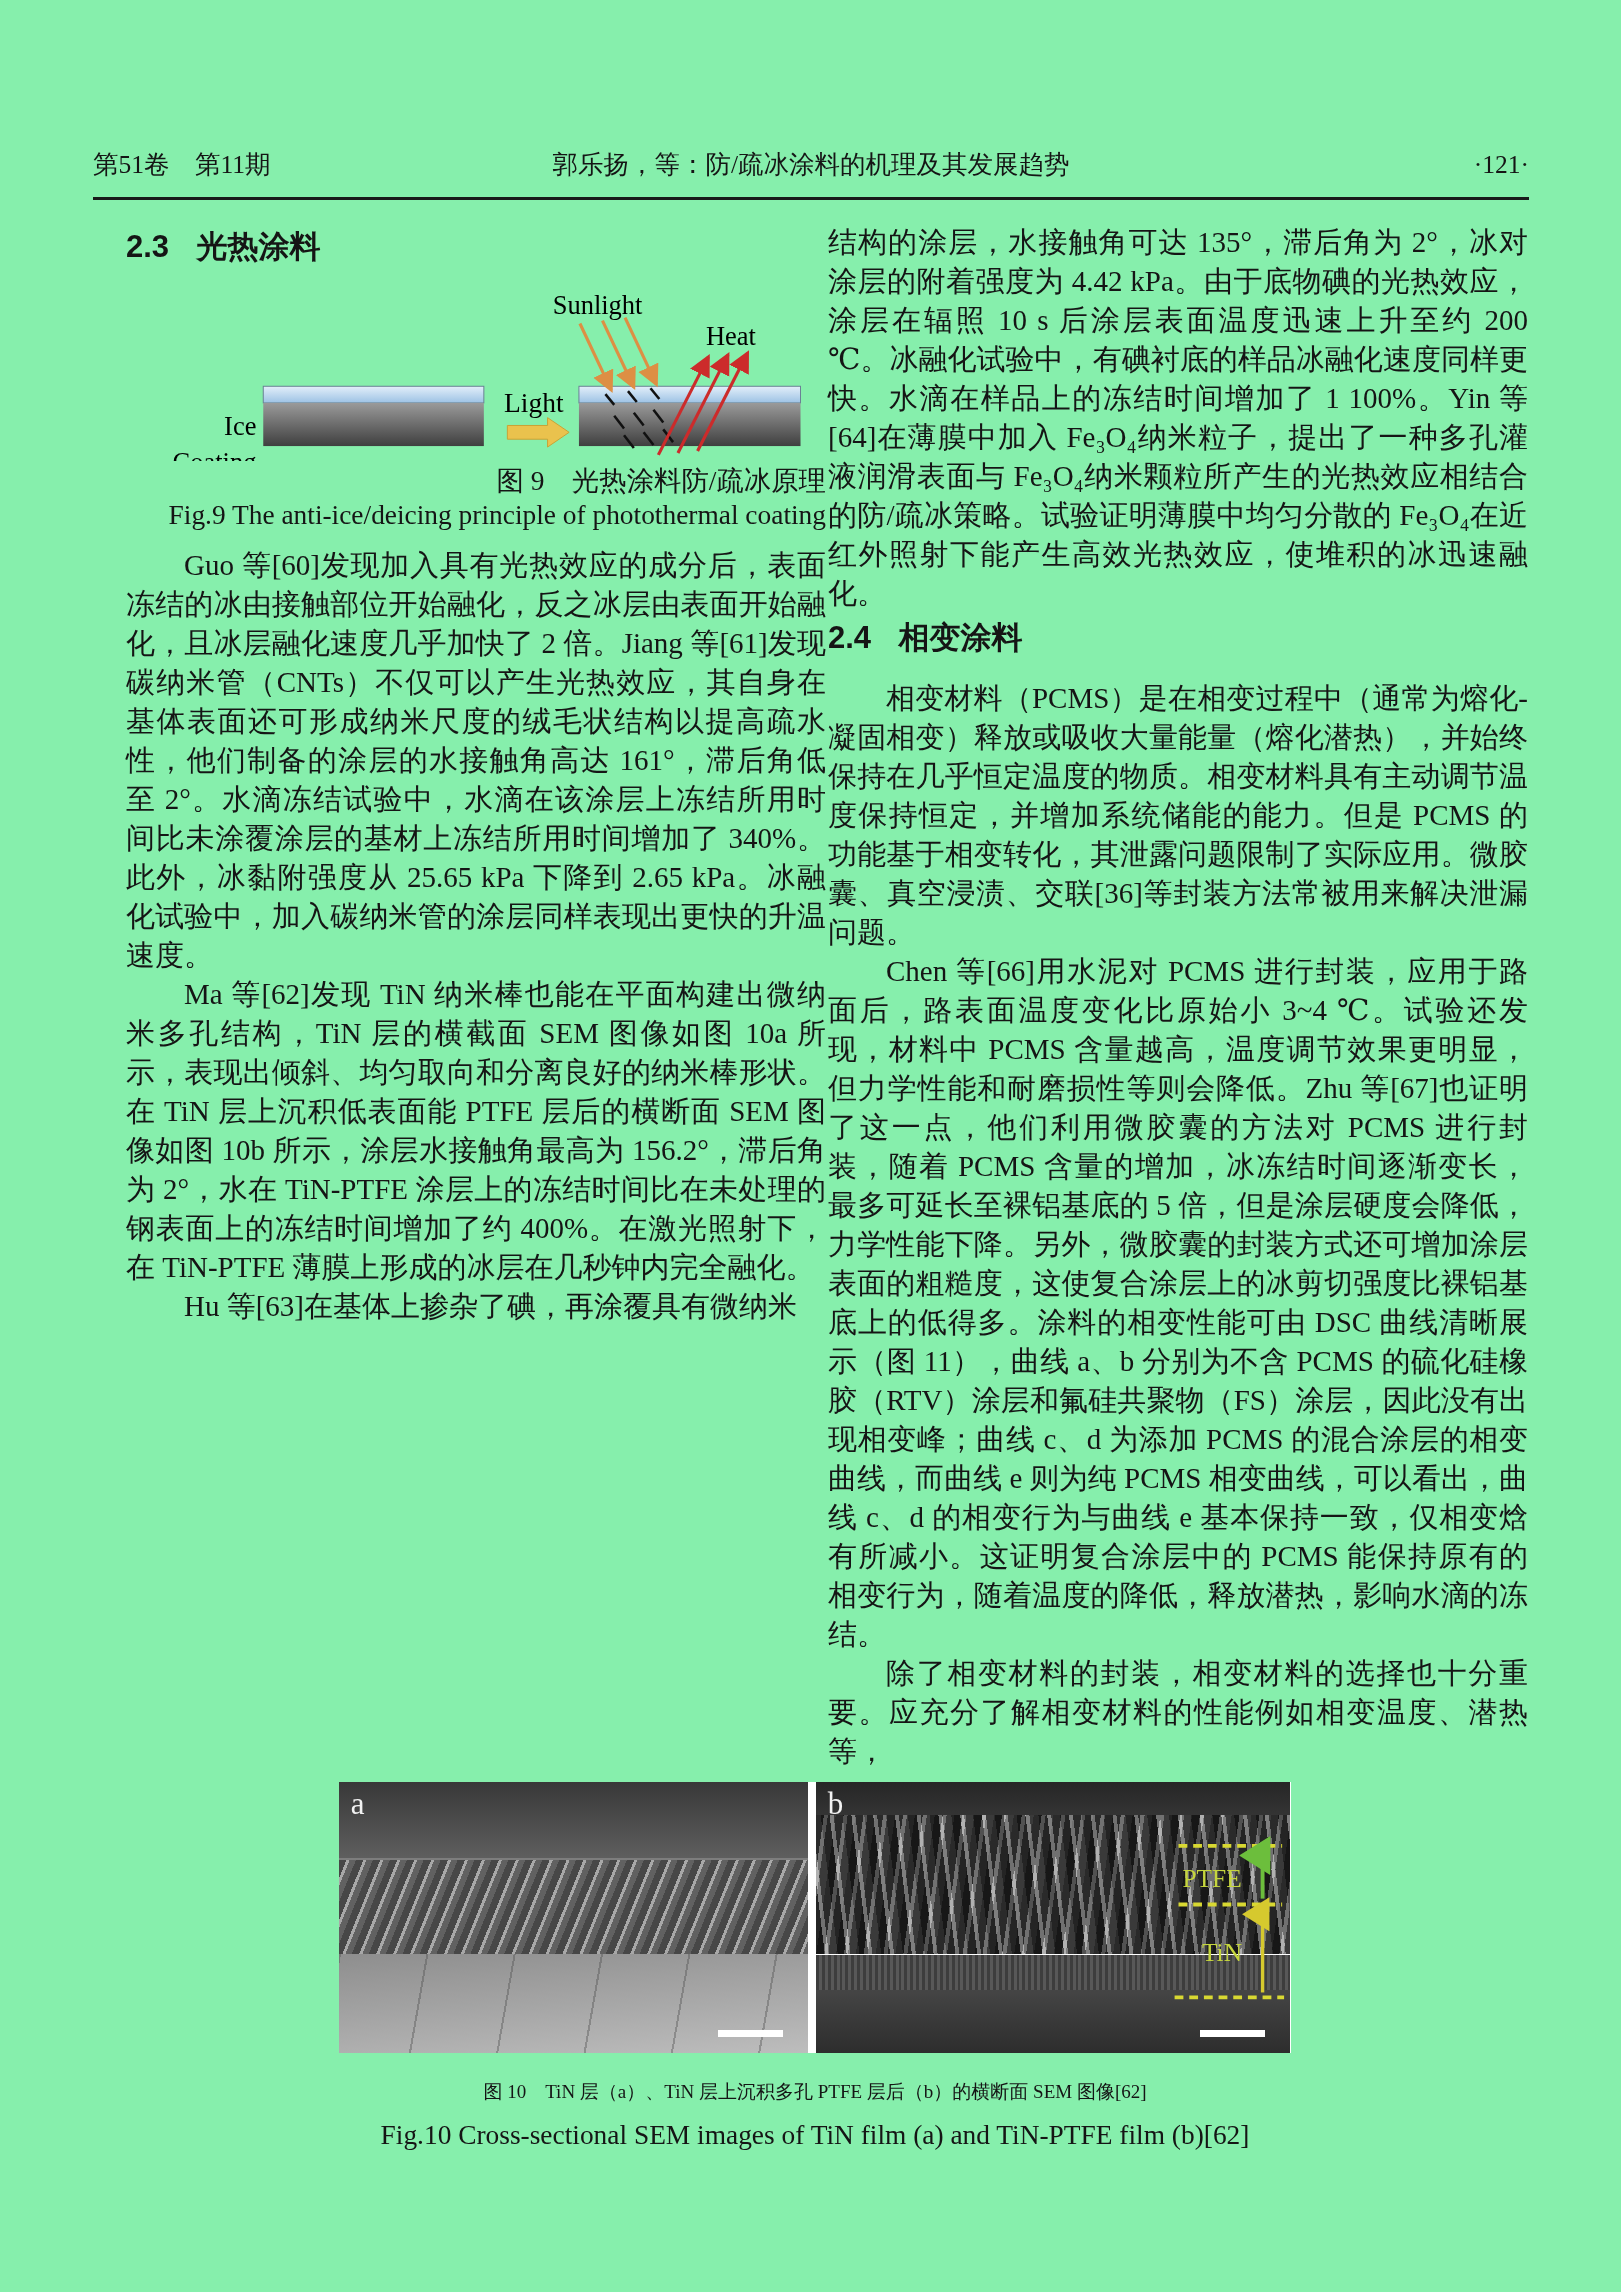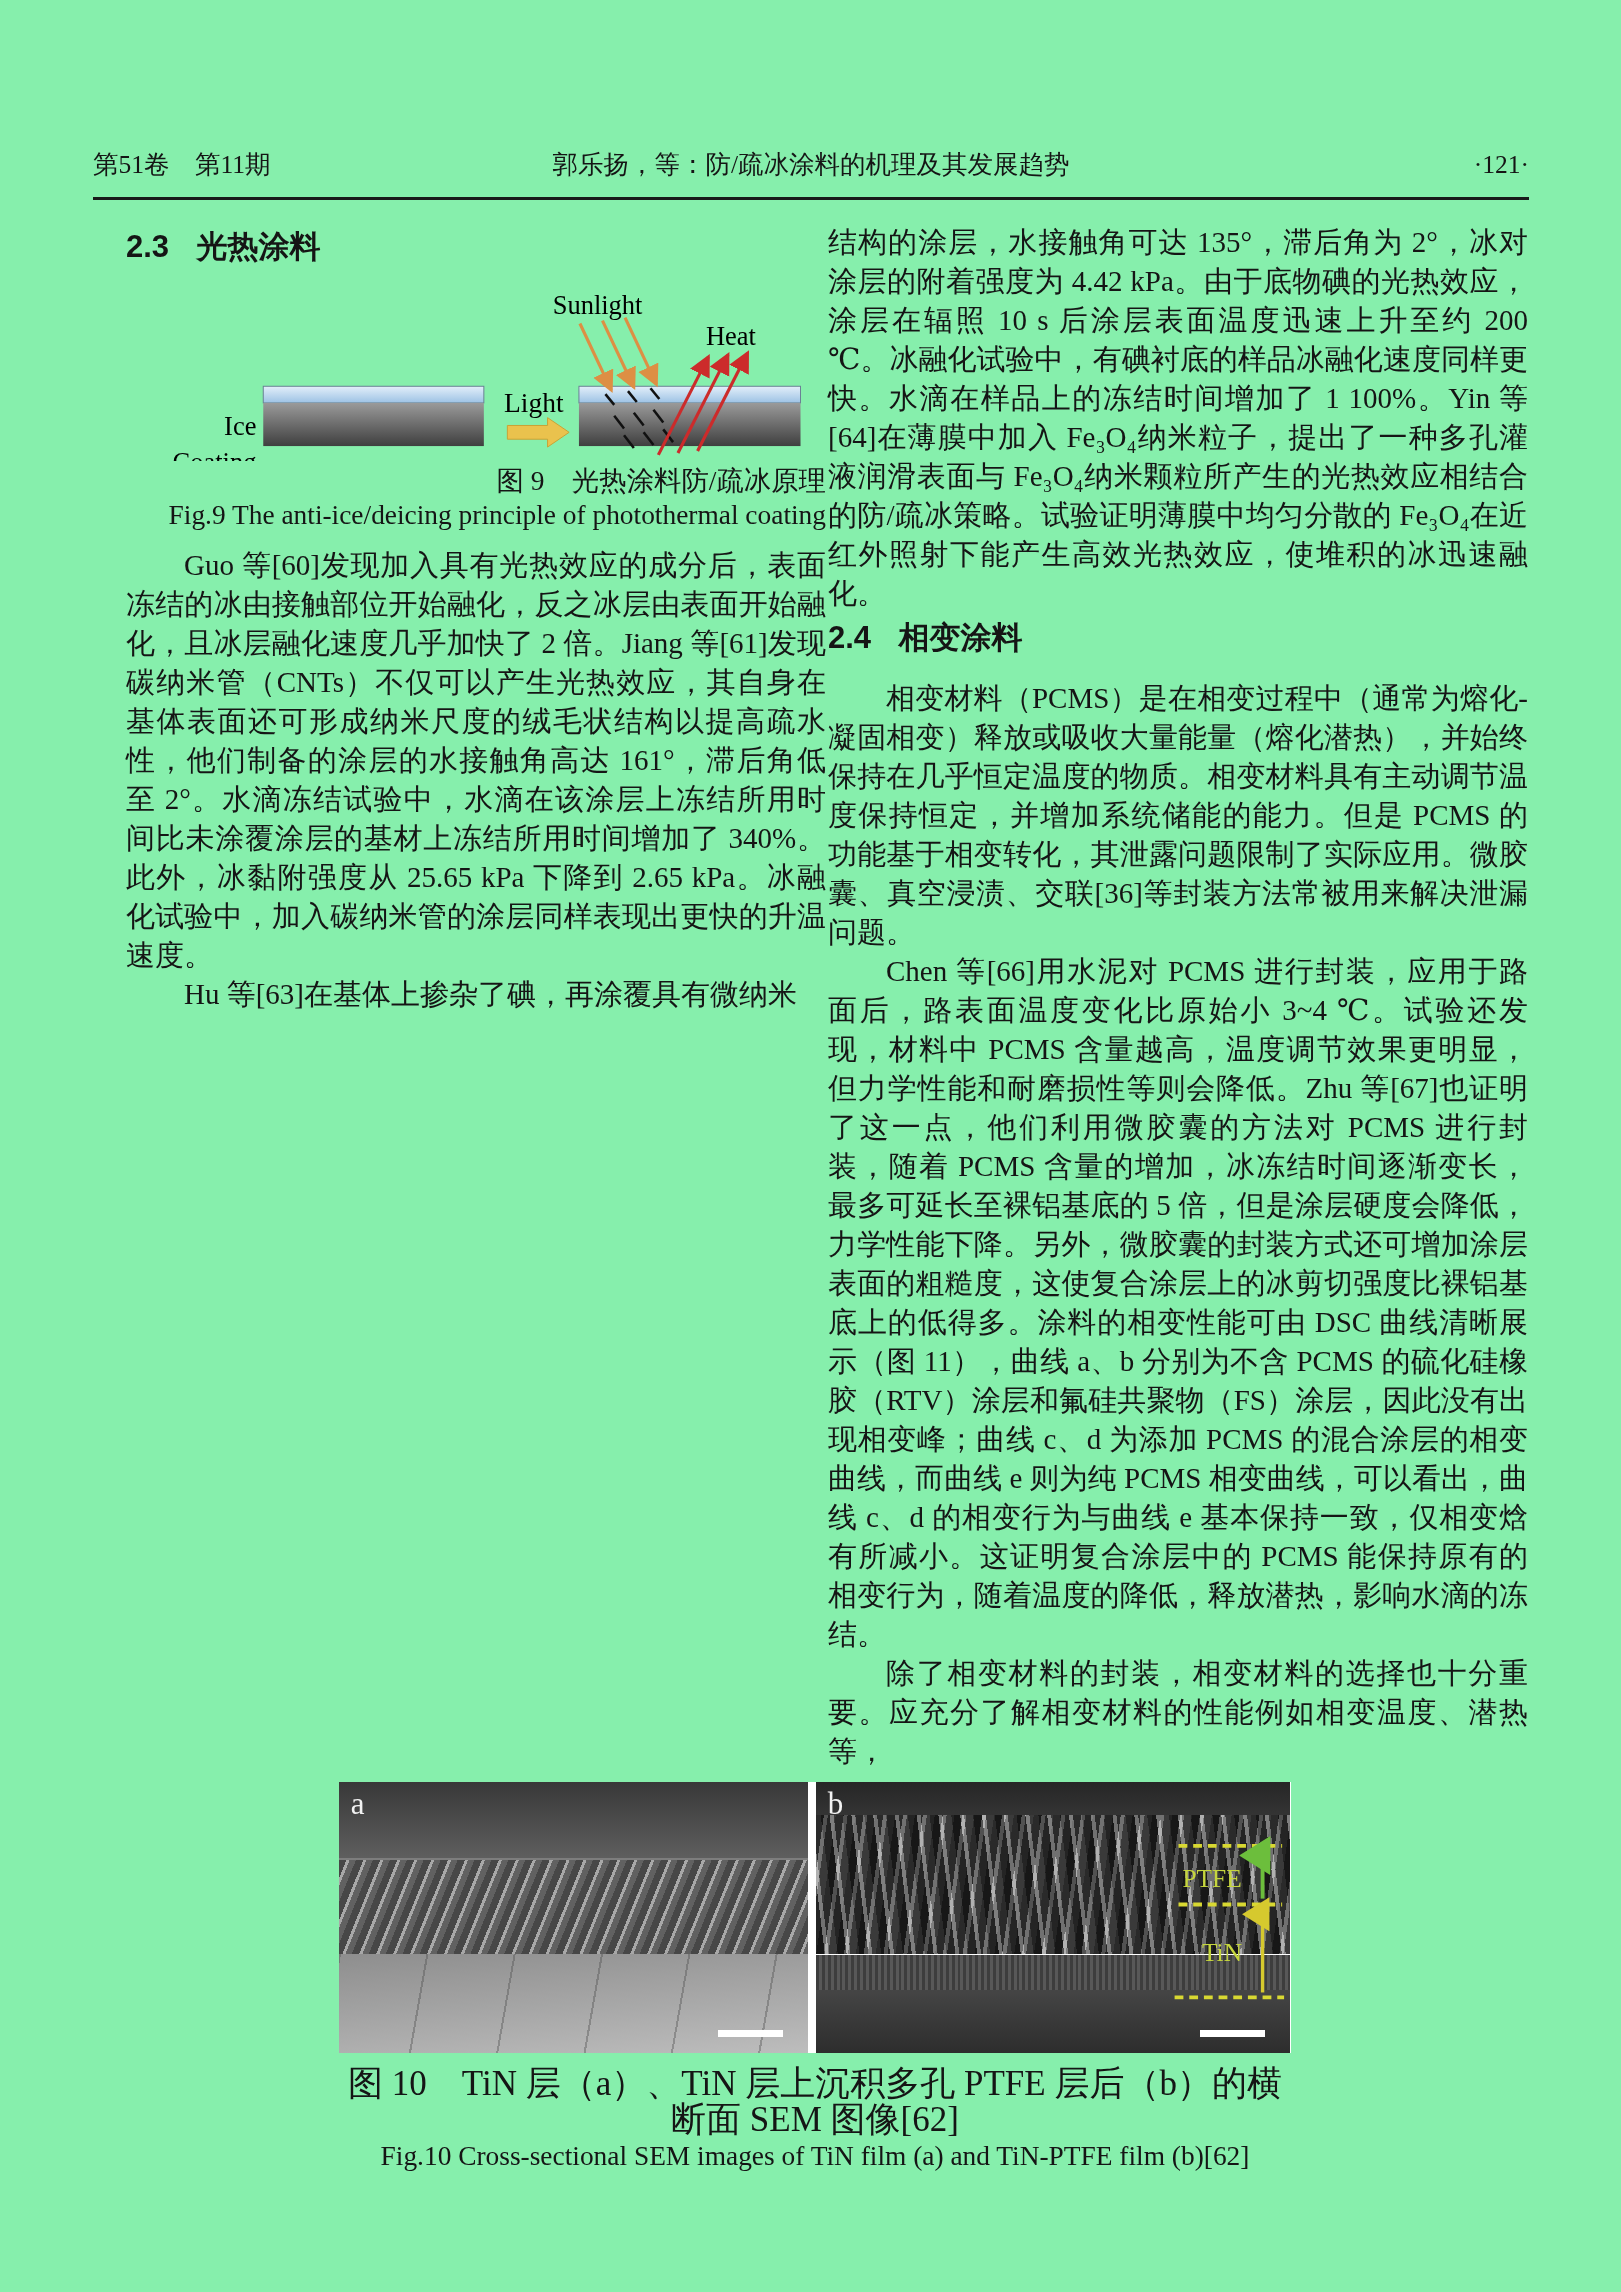--- a/index.html
+++ b/index.html
@@ -56,21 +56,21 @@
                 repeating-linear-gradient(98deg,#1d1d1d 0 7.8px,#9e9e9e 7.8px 11.8px,#3a3a3a 11.8px 19.6px); }
   .pb-stria { top:173px; height:35px;  background:repeating-linear-gradient(90deg,#3d3d3d 0 2.9px,#585858 2.9px 5.9px); }
   .pb-bot   { top:208px; height:63px;  background:linear-gradient(#454545,#2d2d2d); }
   .panel-label {
     position:absolute; left:11.8px; top:2px; color:#f2f2f2; font-size:31px; line-height:39px;
     font-family:"Liberation Serif","DejaVu Serif",serif;
   }
   .scalebar { position:absolute; width:65px; height:6.9px; background:#ffffff; right:25.5px; bottom:15.7px; }
   .pb-ann { position:absolute; right:2px; top:54px; }
   .fig10-caps { position:absolute; left:339px; top:2066px; width:952px; text-align:center; }
-  .fig10-caps .c1 { font-size:35px; line-height:36px; margin:0; }
+  .fig10-caps .c1 { font-size:19px; line-height:51px; margin:0; }
   .fig10-caps .c2 { font-size:27.4px; line-height:36px; margin:0; }
 </style>
 </head>
 <body>
 
 <div class="page">
 
   <div class="header">
     <span>第51卷　第11期</span>
     <span class="hcenter">郭乐扬，等：防/疏冰涂料的机理及其发展趋势</span>
@@ -142,20 +142,21 @@
       <g stroke="#cc2b2b" stroke-width="3.2">
         <line x1="543" y1="170" x2="594" y2="70" marker-end="url(#mRed)"></line>
         <line x1="563" y1="168" x2="614" y2="68" marker-end="url(#mRed)"></line>
         <line x1="583" y1="166" x2="634" y2="66" marker-end="url(#mRed)"></line>
       </g>
     </svg>
     <p class="figcap zh">图 9　光热涂料防/疏冰原理</p>
     <p class="figcap en">Fig.9 The anti-ice/deicing principle of photothermal coating</p>
 
     <p class="mt">Guo 等[60]发现加入具有光热效应的成分后，表面冻结的冰由接触部位开始融化，反之冰层由表面开始融化，且冰层融化速度几乎加快了 2 倍。Jiang 等[61]发现碳纳米管（CNTs）不仅可以产生光热效应，其自身在基体表面还可形成纳米尺度的绒毛状结构以提高疏水性，他们制备的涂层的水接触角高达 161°，滞后角低至 2°。水滴冻结试验中，水滴在该涂层上冻结所用时间比未涂覆涂层的基材上冻结所用时间增加了 340%。此外，冰黏附强度从 25.65 kPa 下降到 2.65 kPa。冰融化试验中，加入碳纳米管的涂层同样表现出更快的升温速度。</p>
+    <p>Ma 等[62]发现 TiN 纳米棒也能在平面构建出微纳米多孔结构，TiN 层的横截面 SEM 图像如图 10a 所示，表现出倾斜、均匀取向和分离良好的纳米棒形状。在 TiN 层上沉积低表面能 PTFE 层后的横断面 SEM 图像如图 10b 所示，涂层水接触角最高为 156.2°，滞后角为 2°，水在 TiN-PTFE 涂层上的冻结时间比在未处理的钢表面上的冻结时间增加了约 400%。在激光照射下，在 TiN-PTFE 薄膜上形成的冰层在几秒钟内完全融化。</p>
     <p>Hu 等[63]在基体上掺杂了碘，再涂覆具有微纳米</p>
   </div>
 
   <div class="col col-right">
     <p class="noindent">结构的涂层，水接触角可达 135°，滞后角为 2°，冰对涂层的附着强度为 4.42 kPa。由于底物碘的光热效应，涂层在辐照 10 s 后涂层表面温度迅速上升至约 200 ℃。冰融化试验中，有碘衬底的样品冰融化速度同样更快。水滴在样品上的冻结时间增加了 1 100%。Yin 等[64]在薄膜中加入 Fe₃O₄纳米粒子，提出了一种多孔灌液润滑表面与 Fe₃O₄纳米颗粒所产生的光热效应相结合的防/疏冰策略。试验证明薄膜中均匀分散的 Fe₃O₄在近红外照射下能产生高效光热效应，使堆积的冰迅速融化。</p>
     <h2 class="sec" style="margin-top:3px;">
       <span class="sec-num">2.4</span><span>相变涂料</span>
     </h2>
     <p>相变材料（PCMS）是在相变过程中（通常为熔化-凝固相变）释放或吸收大量能量（熔化潜热），并始终保持在几乎恒定温度的物质。相变材料具有主动调节温度保持恒定，并增加系统储能的能力。但是 PCMS 的功能基于相变转化，其泄露问题限制了实际应用。微胶囊、真空浸渍、交联[36]等封装方法常被用来解决泄漏问题。</p>
     <p>Chen 等[66]用水泥对 PCMS 进行封装，应用于路面后，路表面温度变化比原始小 3~4 ℃。试验还发现，材料中 PCMS 含量越高，温度调节效果更明显，但力学性能和耐磨损性等则会降低。Zhu 等[67]也证明了这一点，他们利用微胶囊的方法对 PCMS 进行封装，随着 PCMS 含量的增加，冰冻结时间逐渐变长，最多可延长至裸铝基底的 5 倍，但是涂层硬度会降低，力学性能下降。另外，微胶囊的封装方式还可增加涂层表面的粗糙度，这使复合涂层上的冰剪切强度比裸铝基底上的低得多。涂料的相变性能可由 DSC 曲线清晰展示（图 11），曲线 a、b 分别为不含 PCMS 的硫化硅橡胶（RTV）涂层和氟硅共聚物（FS）涂层，因此没有出现相变峰；曲线 c、d 为添加 PCMS 的混合涂层的相变曲线，而曲线 e 则为纯 PCMS 相变曲线，可以看出，曲线 c、d 的相变行为与曲线 e 基本保持一致，仅相变焓有所减小。这证明复合涂层中的 PCMS 能保持原有的相变行为，随着温度的降低，释放潜热，影响水滴的冻结。</p>

